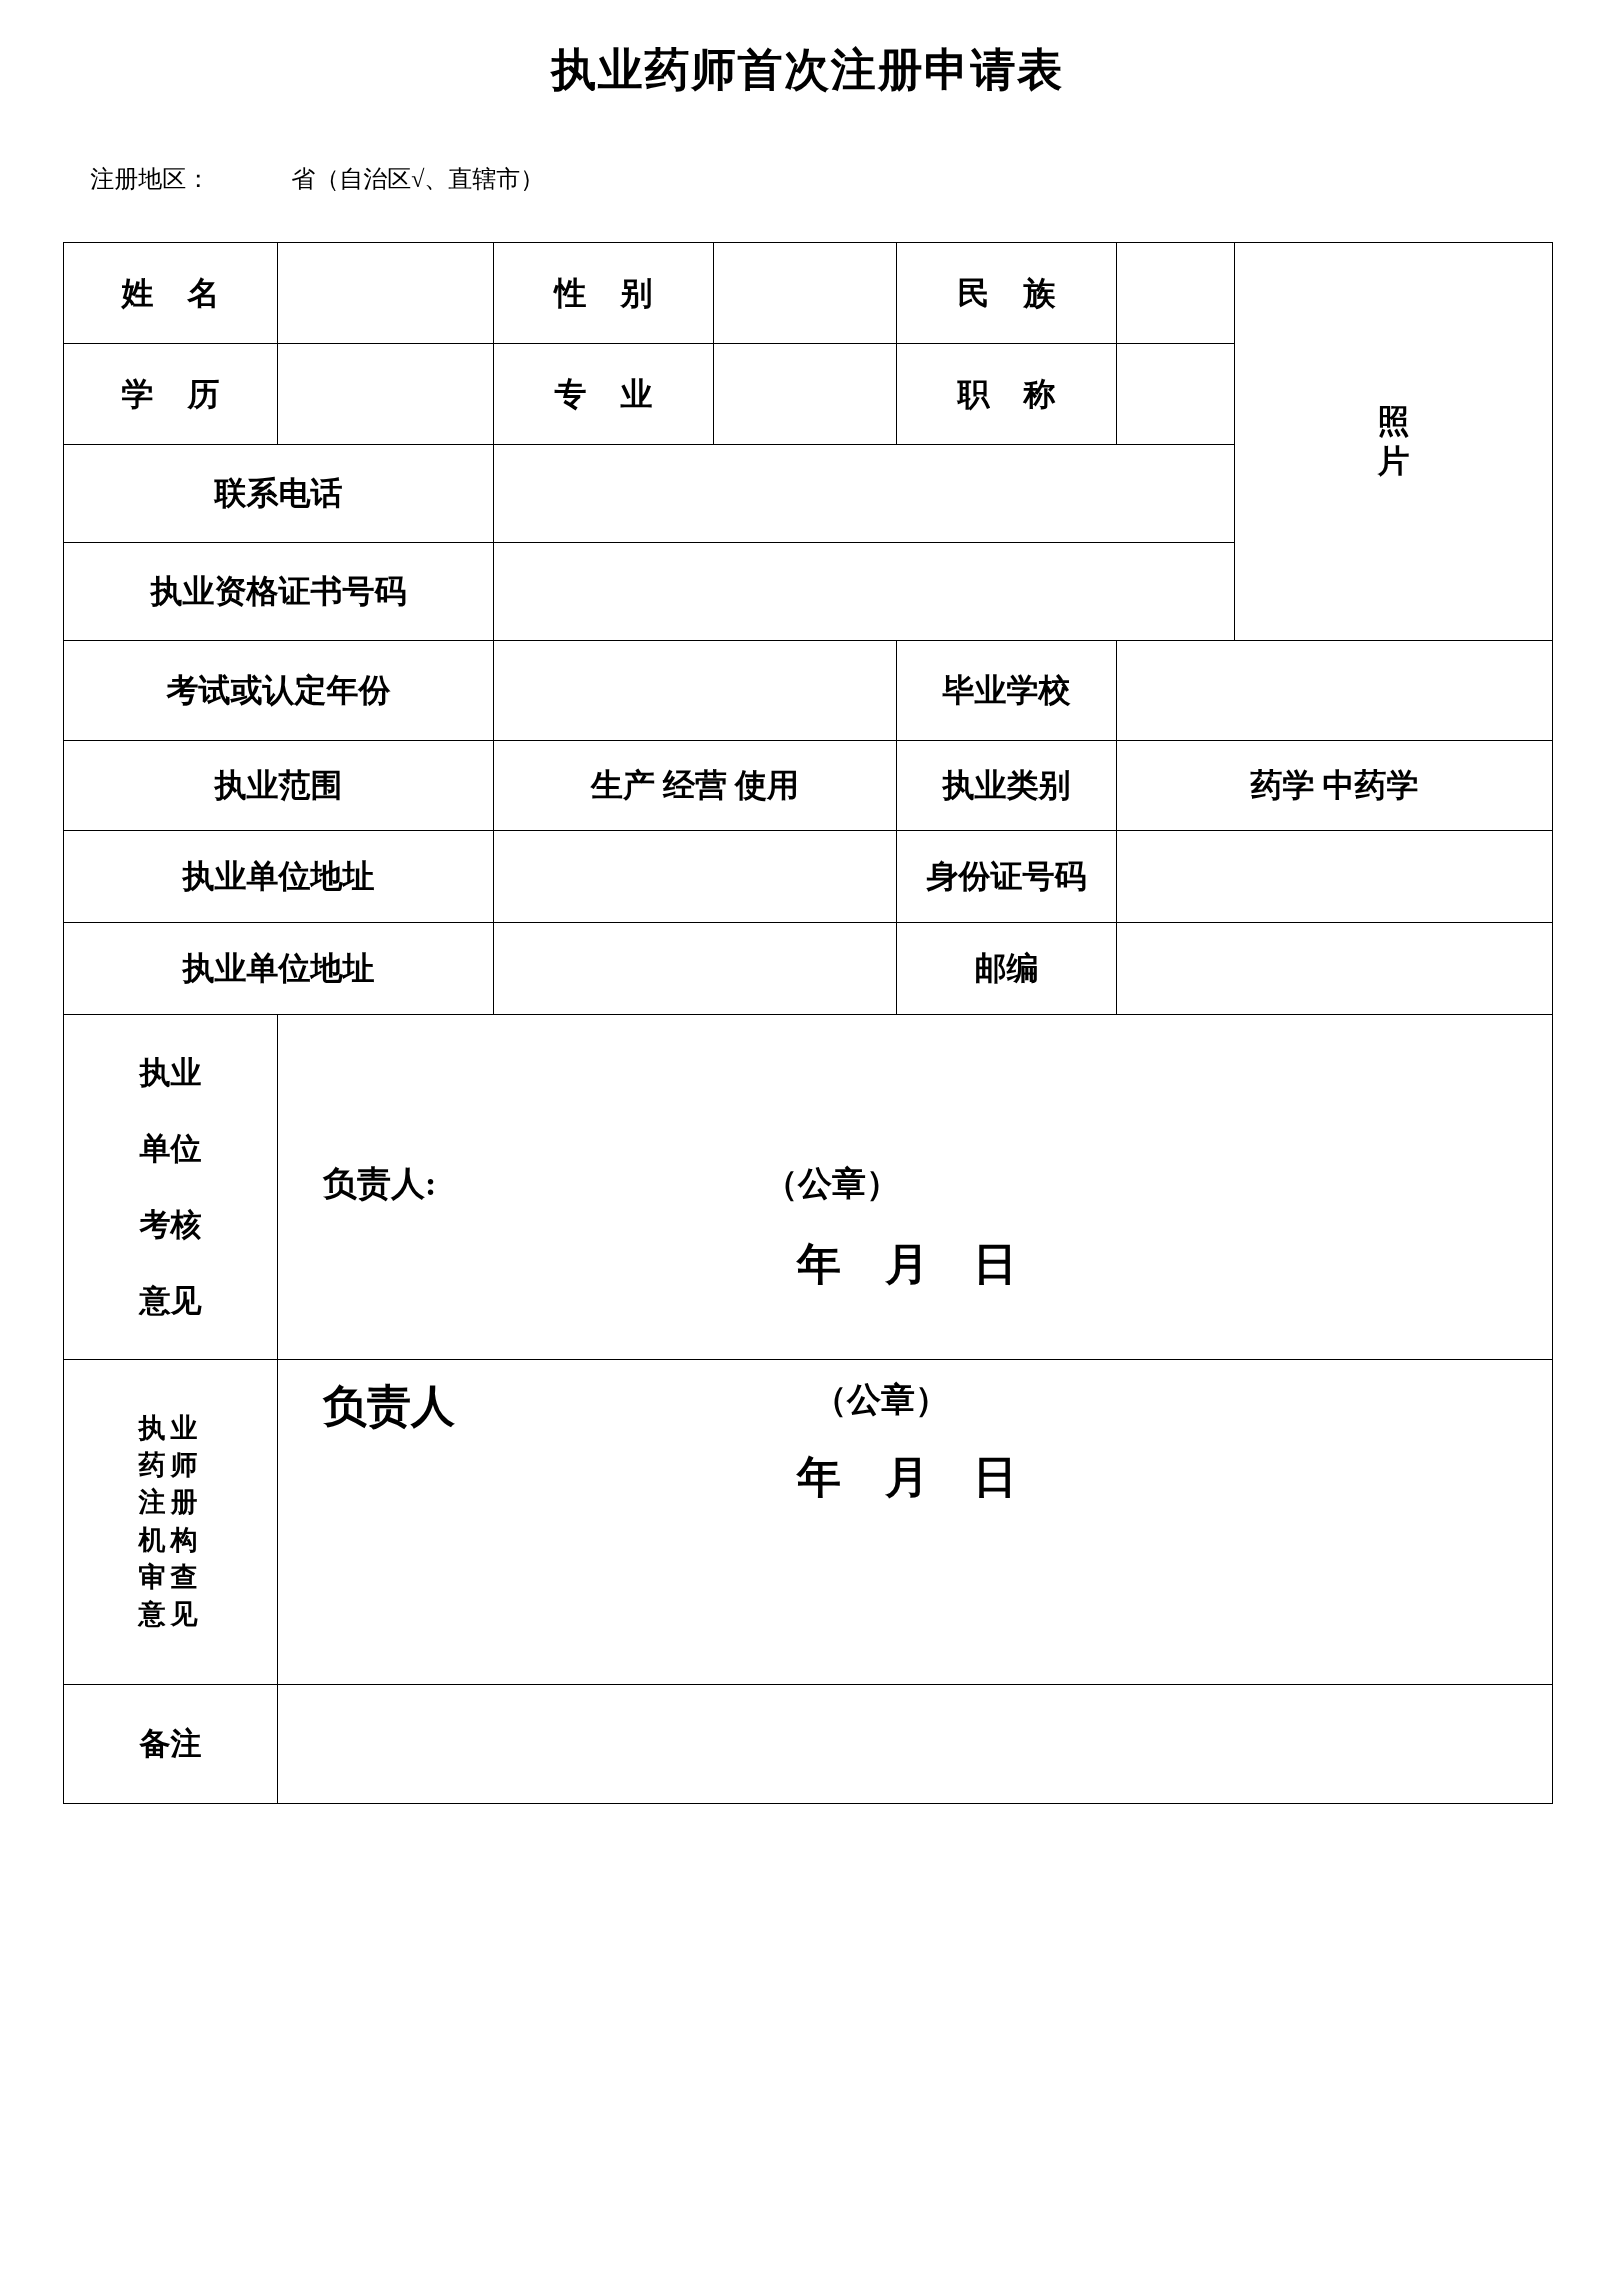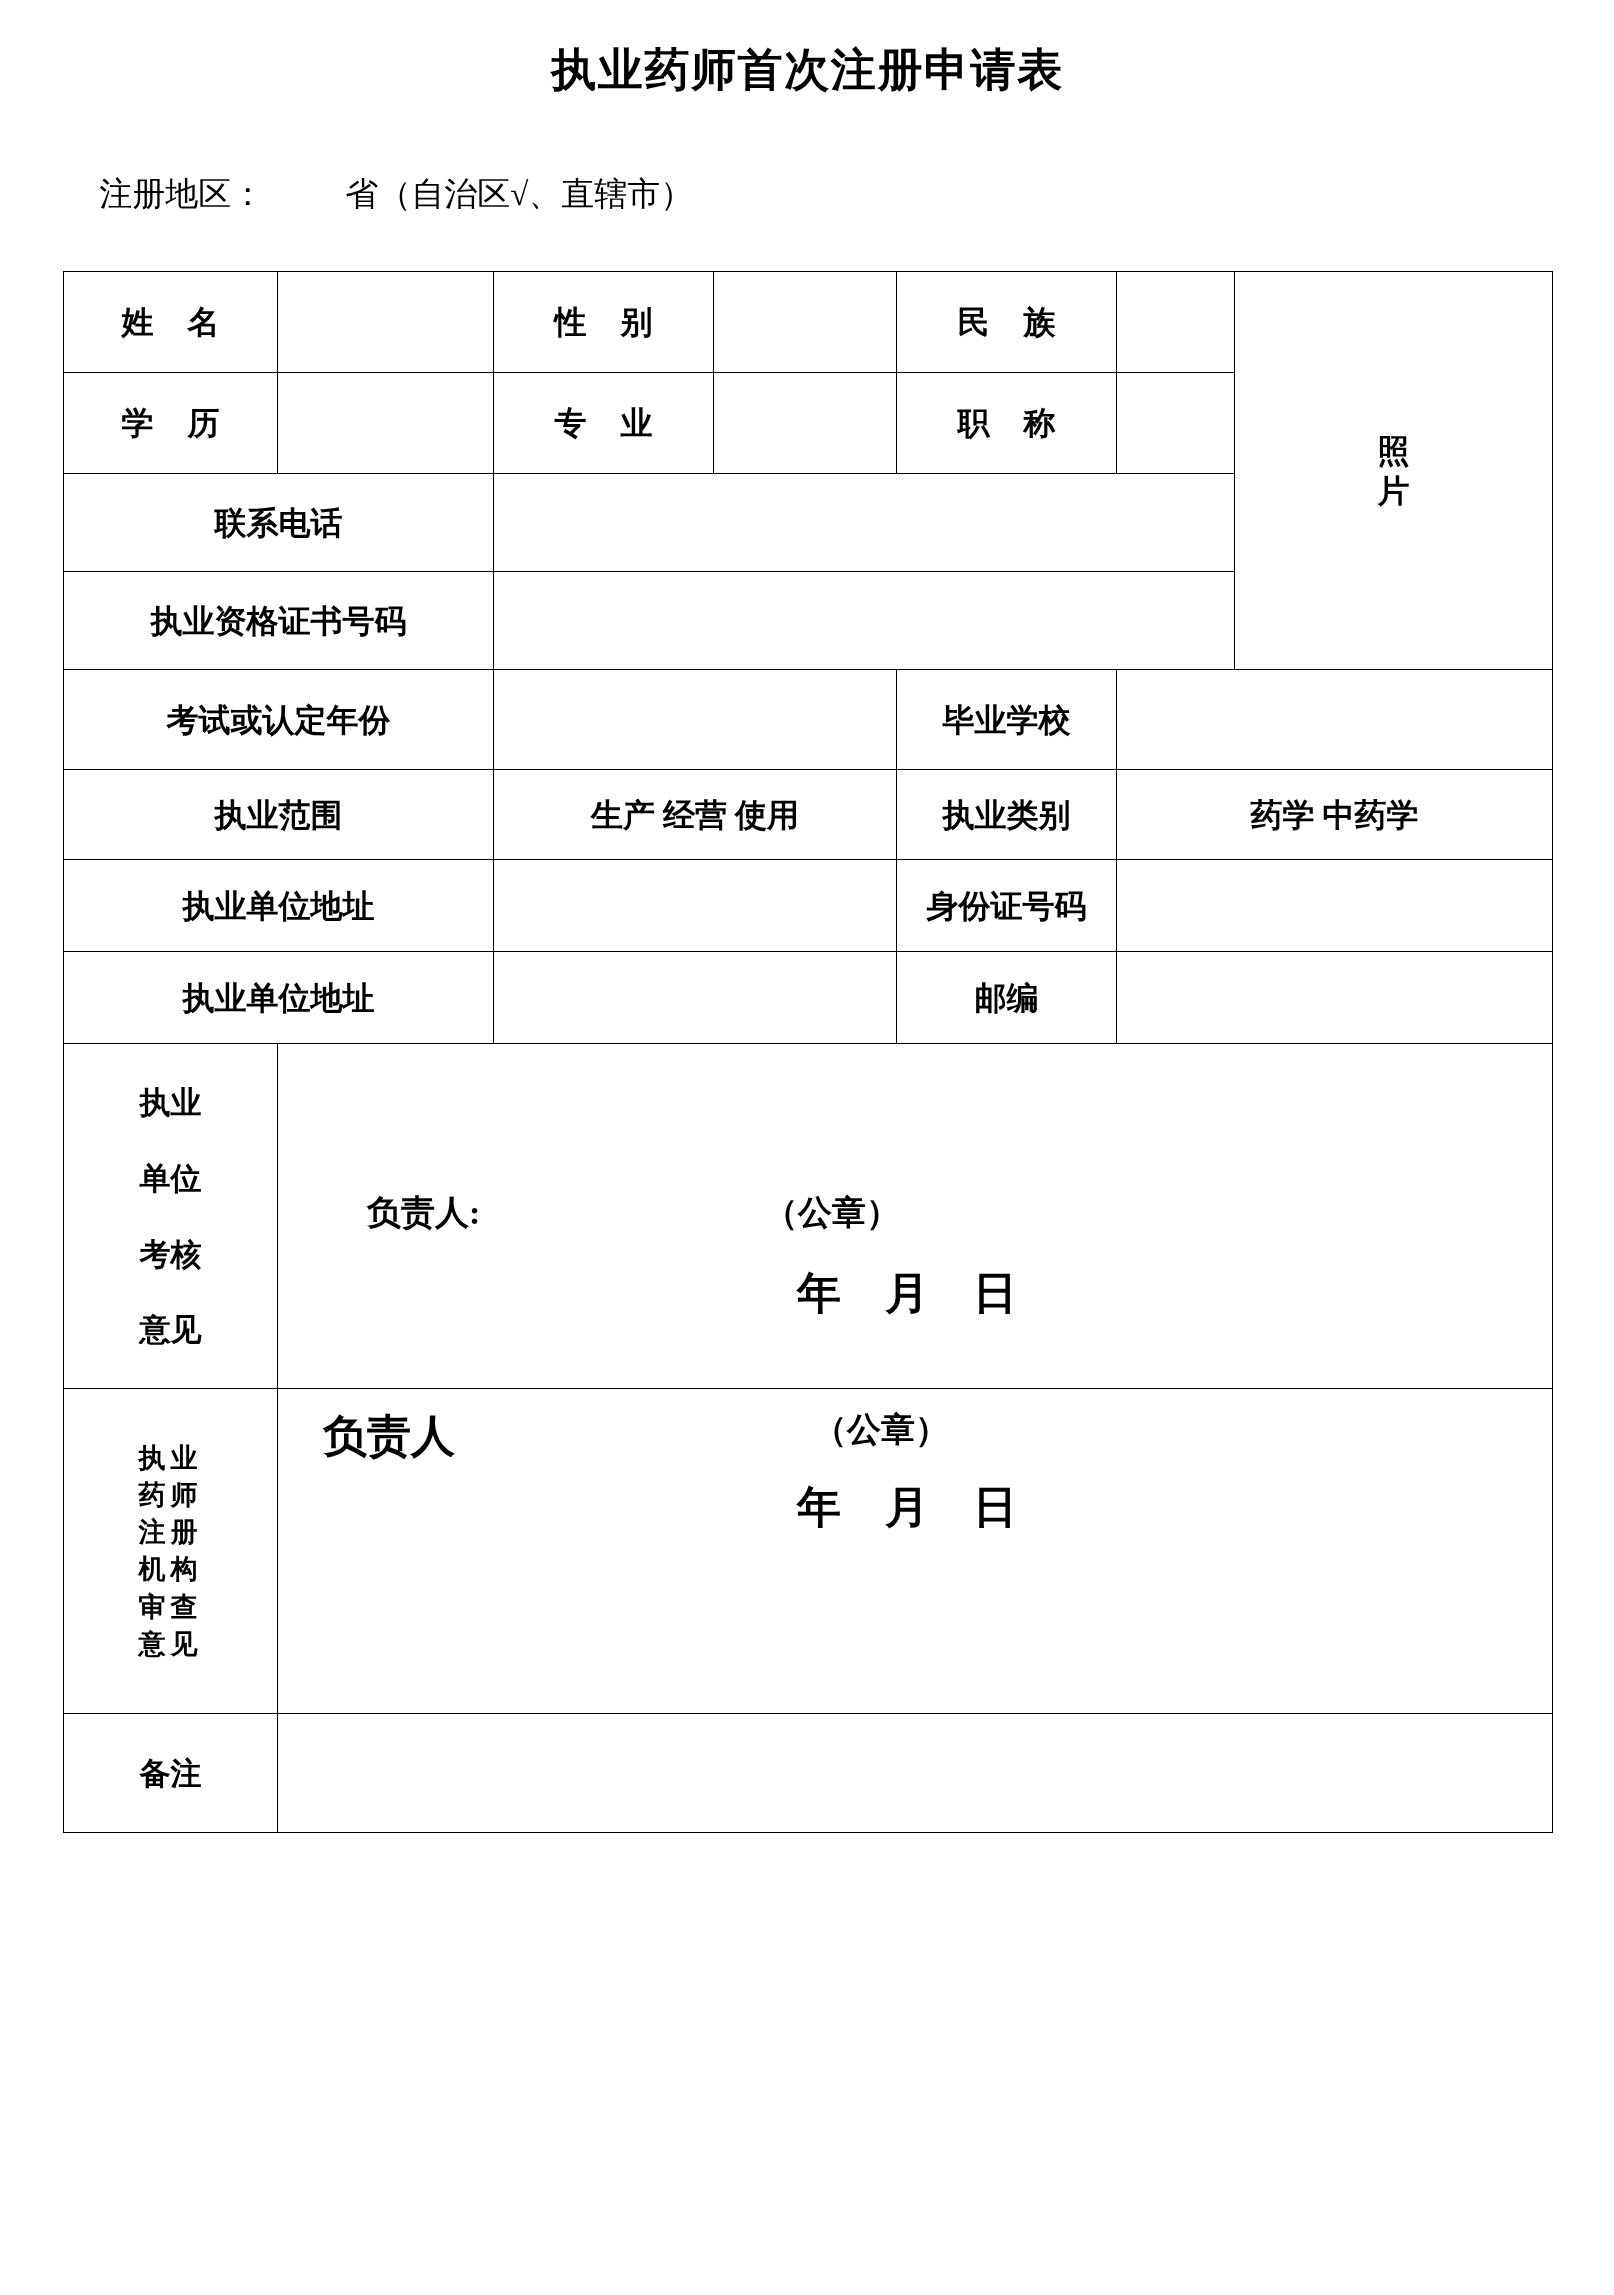--- a/index.html
+++ b/index.html
@@ -29,21 +29,21 @@
     font-weight: bold;
     letter-spacing: 1.6px;
     padding-top: 46px;
     line-height: 1.1;
   }
 
   
   .region-line {
     margin-top: 44px;
     margin-bottom: 23px;
-    font-size: 33px;
+    font-size: 24px;
     line-height: 1.1;
     white-space: pre;
     padding-left: 3.2px;
   }
   .region-label { }
   .region-value { }
 
   
   table.form {
     border-collapse: collapse;
@@ -247,21 +247,21 @@
         <td class="vcell" style="height:344px">
           <div class="vstack">
             <span>执业</span>
             <span>单位</span>
             <span>考核</span>
             <span>意见</span>
           </div>
         </td>
         <td class="opinion-body" colspan="6">
           <div style="position:relative;height:340px;">
-            <div class="op-person" style="left:45px; top:146px; font-size:34px;margin-left:44px;">负责人:</div>
+            <div class="op-person" style="left:45px; top:146px; font-size:34px;">负责人:</div>
             <div class="op-seal" style="left:486px; top:146px; font-size:34px;">（公章）</div>
             <div class="op-date" style="left:519px; top:220px;">年    月    日</div>
           </div>
         </td>
       </tr>
 
       <tr>
         <td class="vcell" style="height:324px">
           <div class="vgrid2">
             <span>执业</span>

